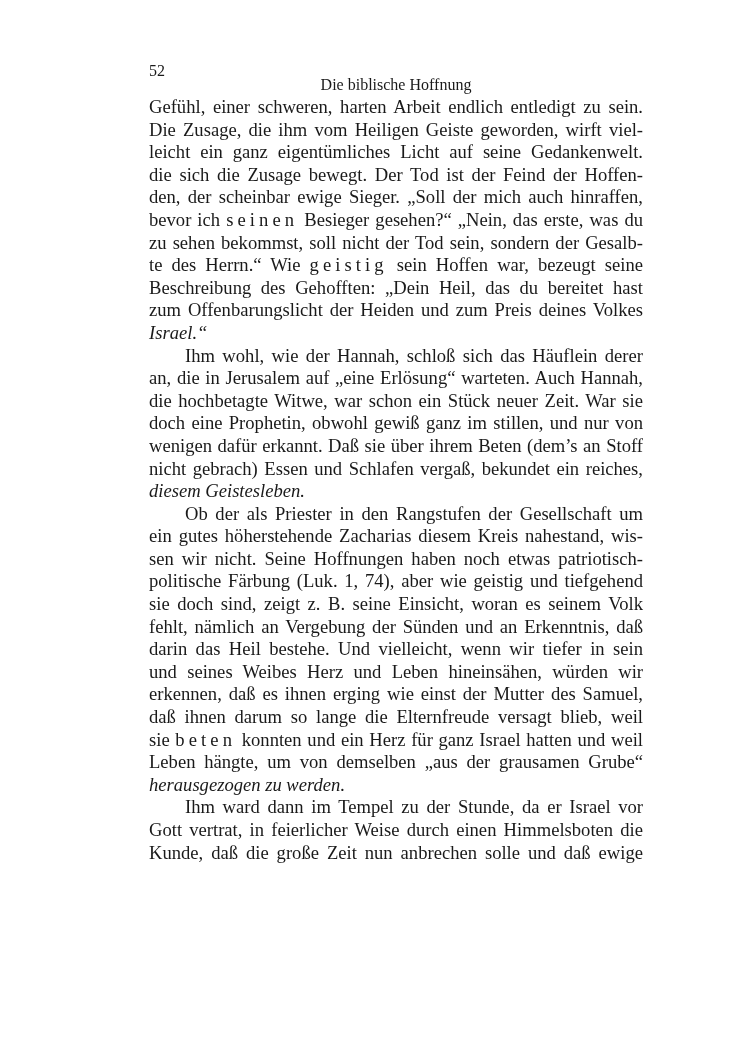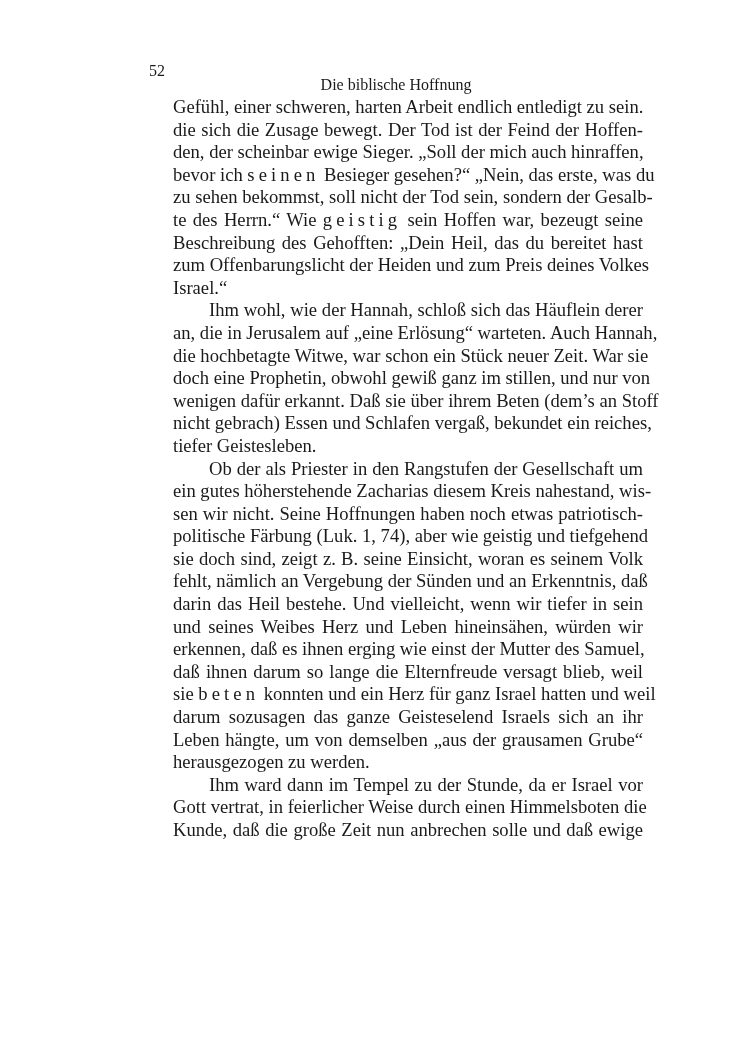--- a/index.html
+++ b/index.html
@@ -2,67 +2,68 @@
 <html><head>
 <meta charset="utf-8">
 <style>
   html, body { margin: 0; padding: 0; background: #ffffff; }
   body { width: 743px; height: 1051px; position: relative; overflow: hidden; }
   .page { position: absolute; left: 0; top: 0; width: 743px; height: 772px; background: #ffffff; color: #1a1a1a; font-family: "Liberation Serif", "DejaVu Serif", serif; }
   .running-head { position: absolute; left: 149px; top: 61px; width: 494px; height: 20px; font-size: 16px; line-height: 20px; }
   .page-number { position: absolute; left: 0; top: 0; }
   .running-title { position: absolute; left: 0; right: 0; top: 14px; text-align: center; }
   .body-text { position: absolute; left: 149px; top: 96px; width: 494px; font-size: 18.6px; line-height: 22.6px; }
-  .line { display: block; height: 22.6px; white-space: nowrap; text-align: justify; text-align-last: justify; overflow: visible; margin-left: 24px; }
-  .line.last { text-align: left; text-align-last: left; }
+  .line { display: block; height: 22.6px; white-space: nowrap; text-align: justify; text-align-last: justify; overflow: visible; }
+  .line.last { text-align: left; text-align-last: left; font-style: italic; }
   .line.indent { padding-left: 36px; }
   .sp { letter-spacing: 0.22em; }
 </style>
 </head>
 <body>
 
 <div class="page">
   <div class="running-head">
     <span class="page-number">52</span>
     <span class="running-title">Die biblische Hoffnung</span>
   </div>
   <div class="body-text" id="body-text">
       <div>
         <span class="line"><span>Gefühl, einer schweren, harten Arbeit endlich entledigt zu sein.</span></span>
+        <span class="line"><span>Die Zusage, die ihm vom Heiligen Geiste geworden, wirft viel-</span></span>
+        <span class="line"><span>leicht ein ganz eigentümliches Licht auf seine Gedankenwelt.</span></span>
         <span class="line"><span>die sich die Zusage bewegt. Der Tod ist der Feind der Hoffen-</span></span>
         <span class="line"><span>den, der scheinbar ewige Sieger. „Soll der mich auch hinraffen,</span></span>
         <span class="line"><span>bevor ich </span><span class="sp">seinen</span><span> Besieger gesehen?“ „Nein, das erste, was du</span></span>
         <span class="line"><span>zu sehen bekommst, soll nicht der Tod sein, sondern der Gesalb-</span></span>
         <span class="line"><span>te des Herrn.“ Wie </span><span class="sp">geistig</span><span> sein Hoffen war, bezeugt seine</span></span>
         <span class="line"><span>Beschreibung des Gehofften: „Dein Heil, das du bereitet hast</span></span>
         <span class="line"><span>zum Offenbarungslicht der Heiden und zum Preis deines Volkes</span></span>
         <span class="line last"><span>Israel.“</span></span>
       </div>
       <div>
         <span class="line indent"><span>Ihm wohl, wie der Hannah, schloß sich das Häuflein derer</span></span>
         <span class="line"><span>an, die in Jerusalem auf „eine Erlösung“ warteten. Auch Hannah,</span></span>
         <span class="line"><span>die hochbetagte Witwe, war schon ein Stück neuer Zeit. War sie</span></span>
         <span class="line"><span>doch eine Prophetin, obwohl gewiß ganz im stillen, und nur von</span></span>
         <span class="line"><span>wenigen dafür erkannt. Daß sie über ihrem Beten (dem’s an Stoff</span></span>
         <span class="line"><span>nicht gebrach) Essen und Schlafen vergaß, bekundet ein reiches,</span></span>
-        <span class="line last"><span>tiefer Geistesleben.</span></span>
+        <span class="line last"><span>diesem Geistesleben.</span></span>
       </div>
       <div>
         <span class="line indent"><span>Ob der als Priester in den Rangstufen der Gesellschaft um</span></span>
         <span class="line"><span>ein gutes höherstehende Zacharias diesem Kreis nahestand, wis-</span></span>
         <span class="line"><span>sen wir nicht. Seine Hoffnungen haben noch etwas patriotisch-</span></span>
         <span class="line"><span>politische Färbung (Luk. 1, 74), aber wie geistig und tiefgehend</span></span>
         <span class="line"><span>sie doch sind, zeigt z. B. seine Einsicht, woran es seinem Volk</span></span>
         <span class="line"><span>fehlt, nämlich an Vergebung der Sünden und an Erkenntnis, daß</span></span>
         <span class="line"><span>darin das Heil bestehe. Und vielleicht, wenn wir tiefer in sein</span></span>
         <span class="line"><span>und seines Weibes Herz und Leben hineinsähen, würden wir</span></span>
         <span class="line"><span>erkennen, daß es ihnen erging wie einst der Mutter des Samuel,</span></span>
         <span class="line"><span>daß ihnen darum so lange die Elternfreude versagt blieb, weil</span></span>
         <span class="line"><span>sie </span><span class="sp">beten</span><span> konnten und ein Herz für ganz Israel hatten und weil</span></span>
-        <span class="line"><span>darum sozusagen das ganze Geisteselend Israels sich an ihr</span></span>
         <span class="line"><span>Leben hängte, um von demselben „aus der grausamen Grube“</span></span>
         <span class="line last"><span>herausgezogen zu werden.</span></span>
       </div>
       <div>
         <span class="line indent"><span>Ihm ward dann im Tempel zu der Stunde, da er Israel vor</span></span>
         <span class="line"><span>Gott vertrat, in feierlicher Weise durch einen Himmelsboten die</span></span>
         <span class="line"><span>Kunde, daß die große Zeit nun anbrechen solle und daß ewige</span></span>
       </div>
     </div>
 </div>

